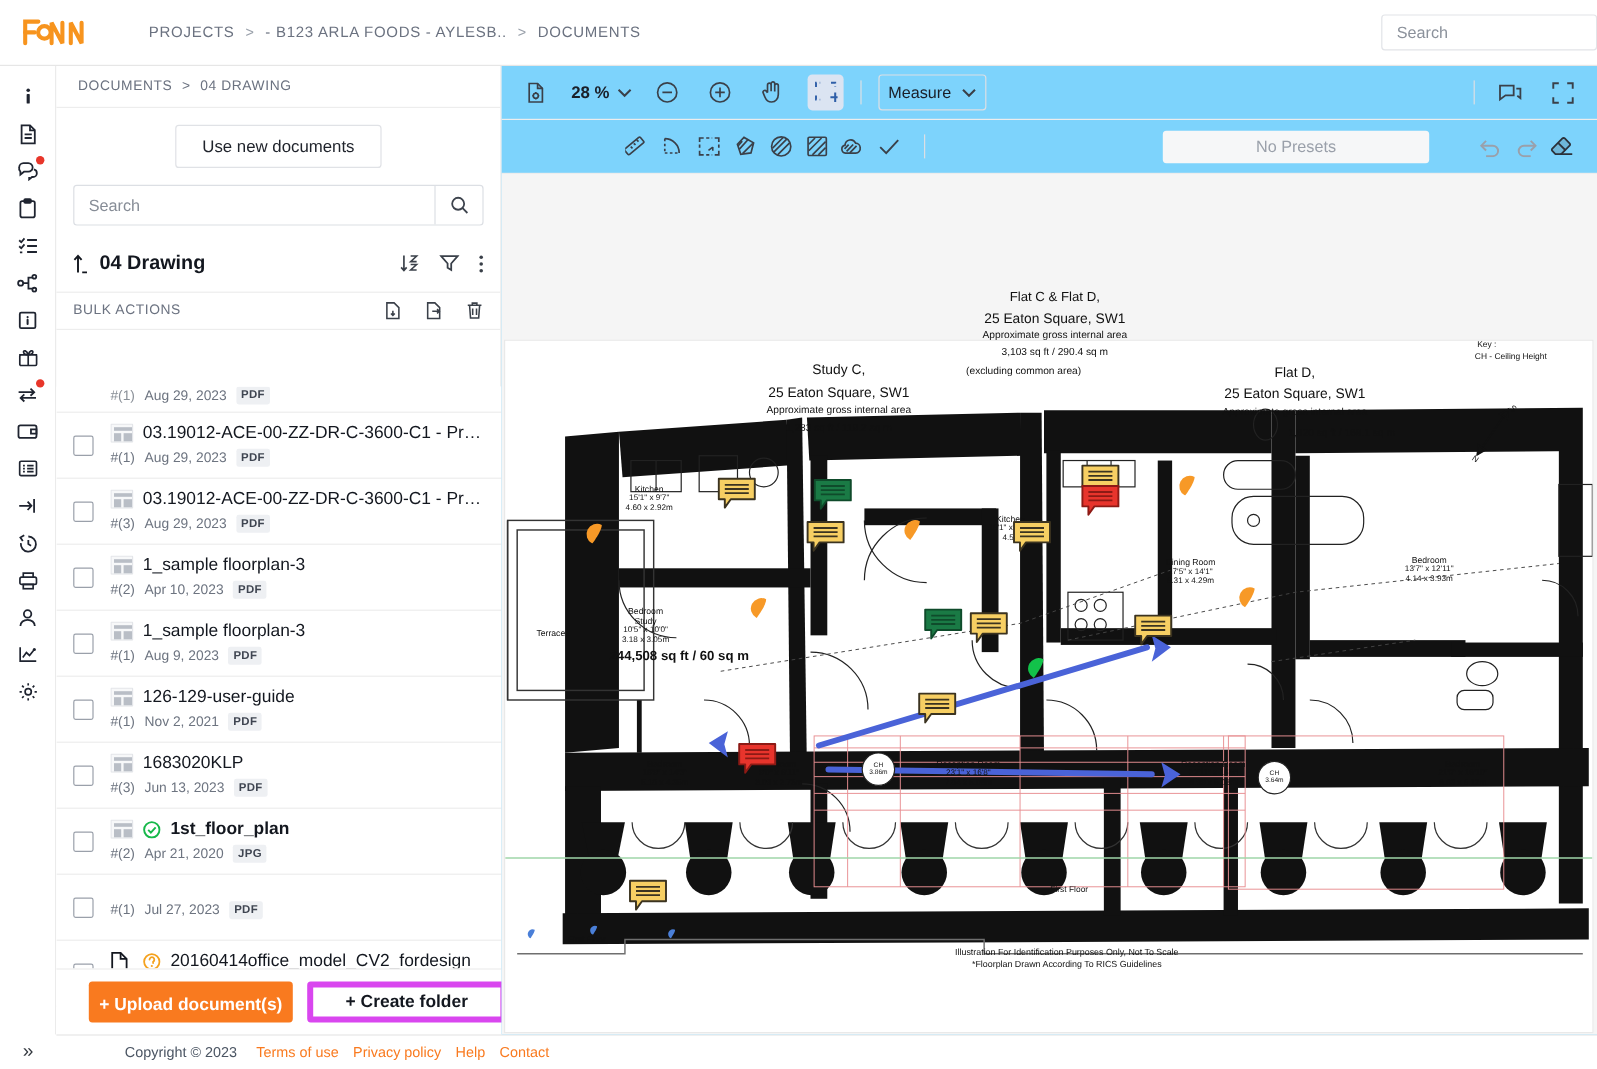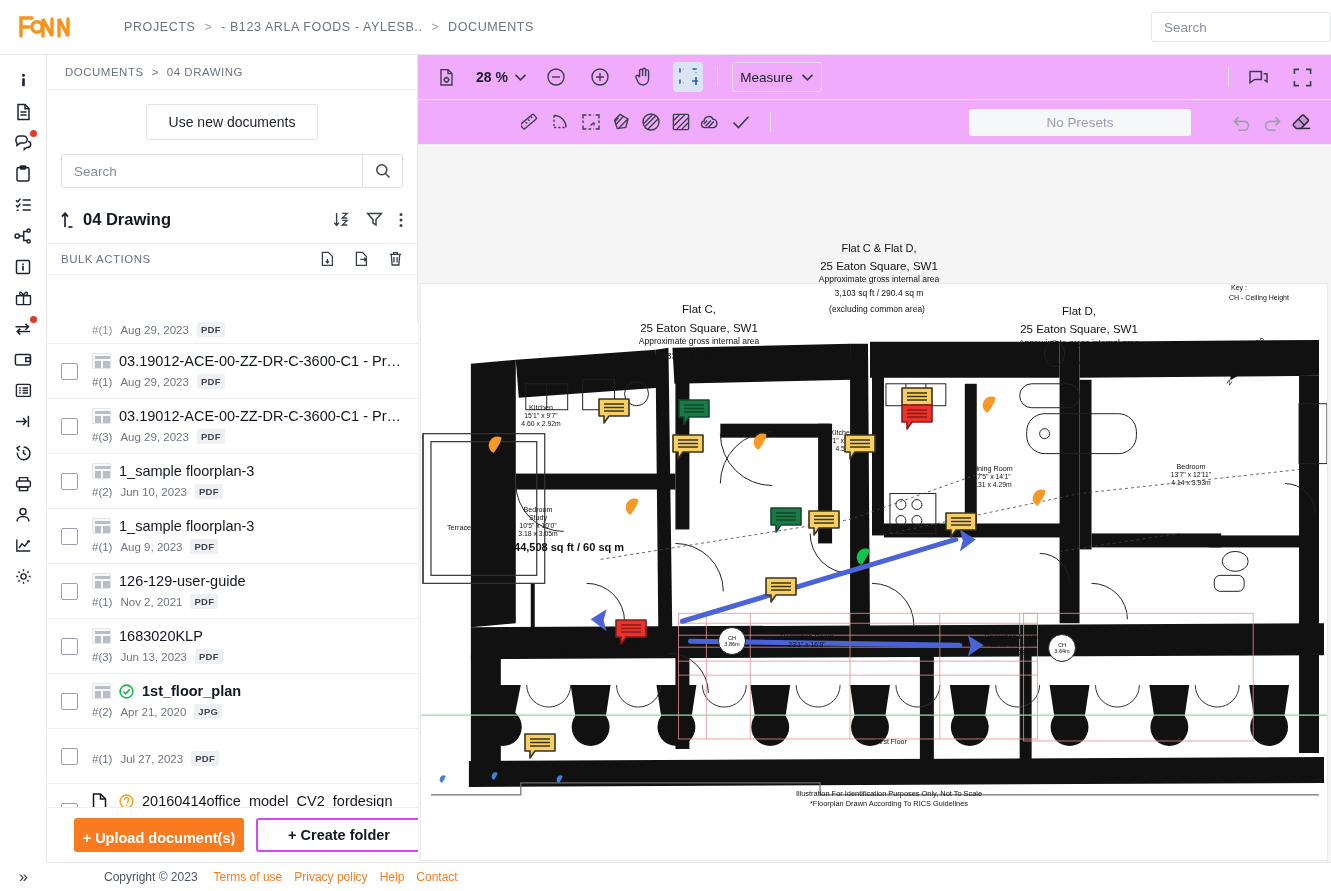--- a/index.html
+++ b/index.html
@@ -164,38 +164,38 @@
     display: flex; align-items: center; gap: 12px; padding: 0 27px;
   }
   .btn-upload {
     flex: 0 0 170px; height: 34px; background: #f97a1f; color: #fff;
     border: none; border-radius: 3px; font-size: 14.5px; font-weight: bold;
     cursor: pointer; font-family: "Liberation Sans", sans-serif;
     overflow: hidden; line-height: 17px; padding-top: 6px; text-align:center;
   }
   .btn-folder {
     flex: 0 0 166px; height: 34px; background: #fff; color: #13171f;
-    border: 2px solid #d946ef; border-radius: 3px; font-size: 14.5px;
+    border: 5px solid #d946ef; border-radius: 3px; font-size: 14.5px;
     font-weight: bold; cursor: pointer; font-family: "Liberation Sans", sans-serif;
   }
 
   
   .footer {
     position: absolute; left: 47px; top: 862px; width: 1284px; height: 29px;
     border-top: 1px solid #e6e6e6; background: #fff;
     display: flex; align-items: center; padding-left: 57px; gap: 16px;
     font-size: 12px; color: #4b5563;
   }
   .footer a { color: #f97a1f; text-decoration: none; cursor: pointer; }
   .footer .links { display:flex; gap: 12px; }
 
   
   .viewer {
     position: absolute; left: 418px; top: 55px; width: 913px; height: 807px;
-    background: #f0abfc;
+    background: #7dd3fc;
   }
   .vtoolbar {
     height: 45px; border-bottom: 1px solid #ededed;
     display: flex; align-items: center; padding: 0 14px; gap: 14px;
   }
   .vtoolbar2 {
     height: 45px; border-bottom: 1px solid #ededed;
     display: flex; align-items: center; padding: 0 14px;
   }
   .ticon {
@@ -516,21 +516,21 @@
               <div class="doctitle">
                 <div class="thumb">
                   <i style="left:2px;top:2px;width:15px;height:3px"></i>
                   <i style="left:2px;top:7px;width:6px;height:7px"></i>
                   <i style="left:10px;top:7px;width:7px;height:7px"></i>
                 </div>
                 <span>1_sample floorplan-3</span>
               </div>
               <div class="docmeta">
                 <span class="num">#(2)</span>
-                <span>Jun 10, 2023</span>
+                <span>Apr 10, 2023</span>
                 <span class="badge">PDF</span>
               </div>
             </div>
           </div>
           <div class="docrow">
             <div class="cbx"></div>
             <div class="docmain">
               <div class="doctitle">
                 <div class="thumb">
                   <i style="left:2px;top:2px;width:15px;height:3px"></i>
@@ -933,22 +933,22 @@
             <path d="M548 352 l16 10 -16 11 3 -10z"></path>
             <path d="M186 326 l-16 10 16 12 -3 -11z"></path>
           </g>
         </svg>
 
         <div id="fp-text">
             <div class="fptext" style="left: 458px; top: -42px; font-size: 11px; transform: translateX(-50%);">Flat C &amp; Flat D,</div>
             <div class="fptext" style="left: 458px; top: -25px; font-size: 11.5px; transform: translateX(-50%);">25 Eaton Square, SW1</div>
             <div class="fptext" style="left: 458px; top: -10px; font-size: 8.5px; transform: translateX(-50%);">Approximate gross internal area</div>
             <div class="fptext" style="left: 458px; top: 4px; font-size: 8.5px; transform: translateX(-50%);">3,103 sq ft  / 290.4 sq m</div>
-            <div class="fptext" style="left: 456px; top: 20px; font-size: 8.5px; transform: translateX(-50%);">(excluding common area)</div>
-            <div class="fptext" style="left: 278px; top: 18px; font-size: 11.5px; transform: translateX(-50%);">Flat C,</div>
+            <div class="fptext" style="left: 432px; top: 20px; font-size: 8.5px; transform: translateX(-50%);">(excluding common area)</div>
+            <div class="fptext" style="left: 278px; top: 18px; font-size: 11.5px; transform: translateX(-50%);">Study C,</div>
             <div class="fptext" style="left: 278px; top: 37px; font-size: 11.5px; transform: translateX(-50%);">25 Eaton Square, SW1</div>
             <div class="fptext" style="left: 278px; top: 52px; font-size: 8.5px; transform: translateX(-50%);">Approximate gross internal area</div>
             <div class="fptext" style="left: 278px; top: 67px; font-size: 8.5px; transform: translateX(-50%);">1,283 sq ft  / 119.2 sq m</div>
             <div class="fptext" style="left: 658px; top: 20px; font-size: 11.5px; transform: translateX(-50%);">Flat D,</div>
             <div class="fptext" style="left: 658px; top: 38px; font-size: 11.5px; transform: translateX(-50%);">25 Eaton Square, SW1</div>
             <div class="fptext" style="left: 658px; top: 54px; font-size: 8.5px; transform: translateX(-50%);">Approximate gross internal area</div>
             <div class="fptext" style="left: 697px; top: 71px; font-size: 8.5px; transform: translateX(-50%);">1,820 sq ft  / 169.1 sq m</div>
             <div class="fptext" style="left: 818px; top: 0px; font-size: 7px; transform: translateX(-50%);">Key :</div>
             <div class="fptext" style="left: 838px; top: 10px; font-size: 7px; transform: translateX(-50%);">CH - Ceiling Height</div>
             <div class="fptext" style="left: 120px; top: 120px; font-size: 7.2px; transform: translateX(-50%);">Kitchen</div>

